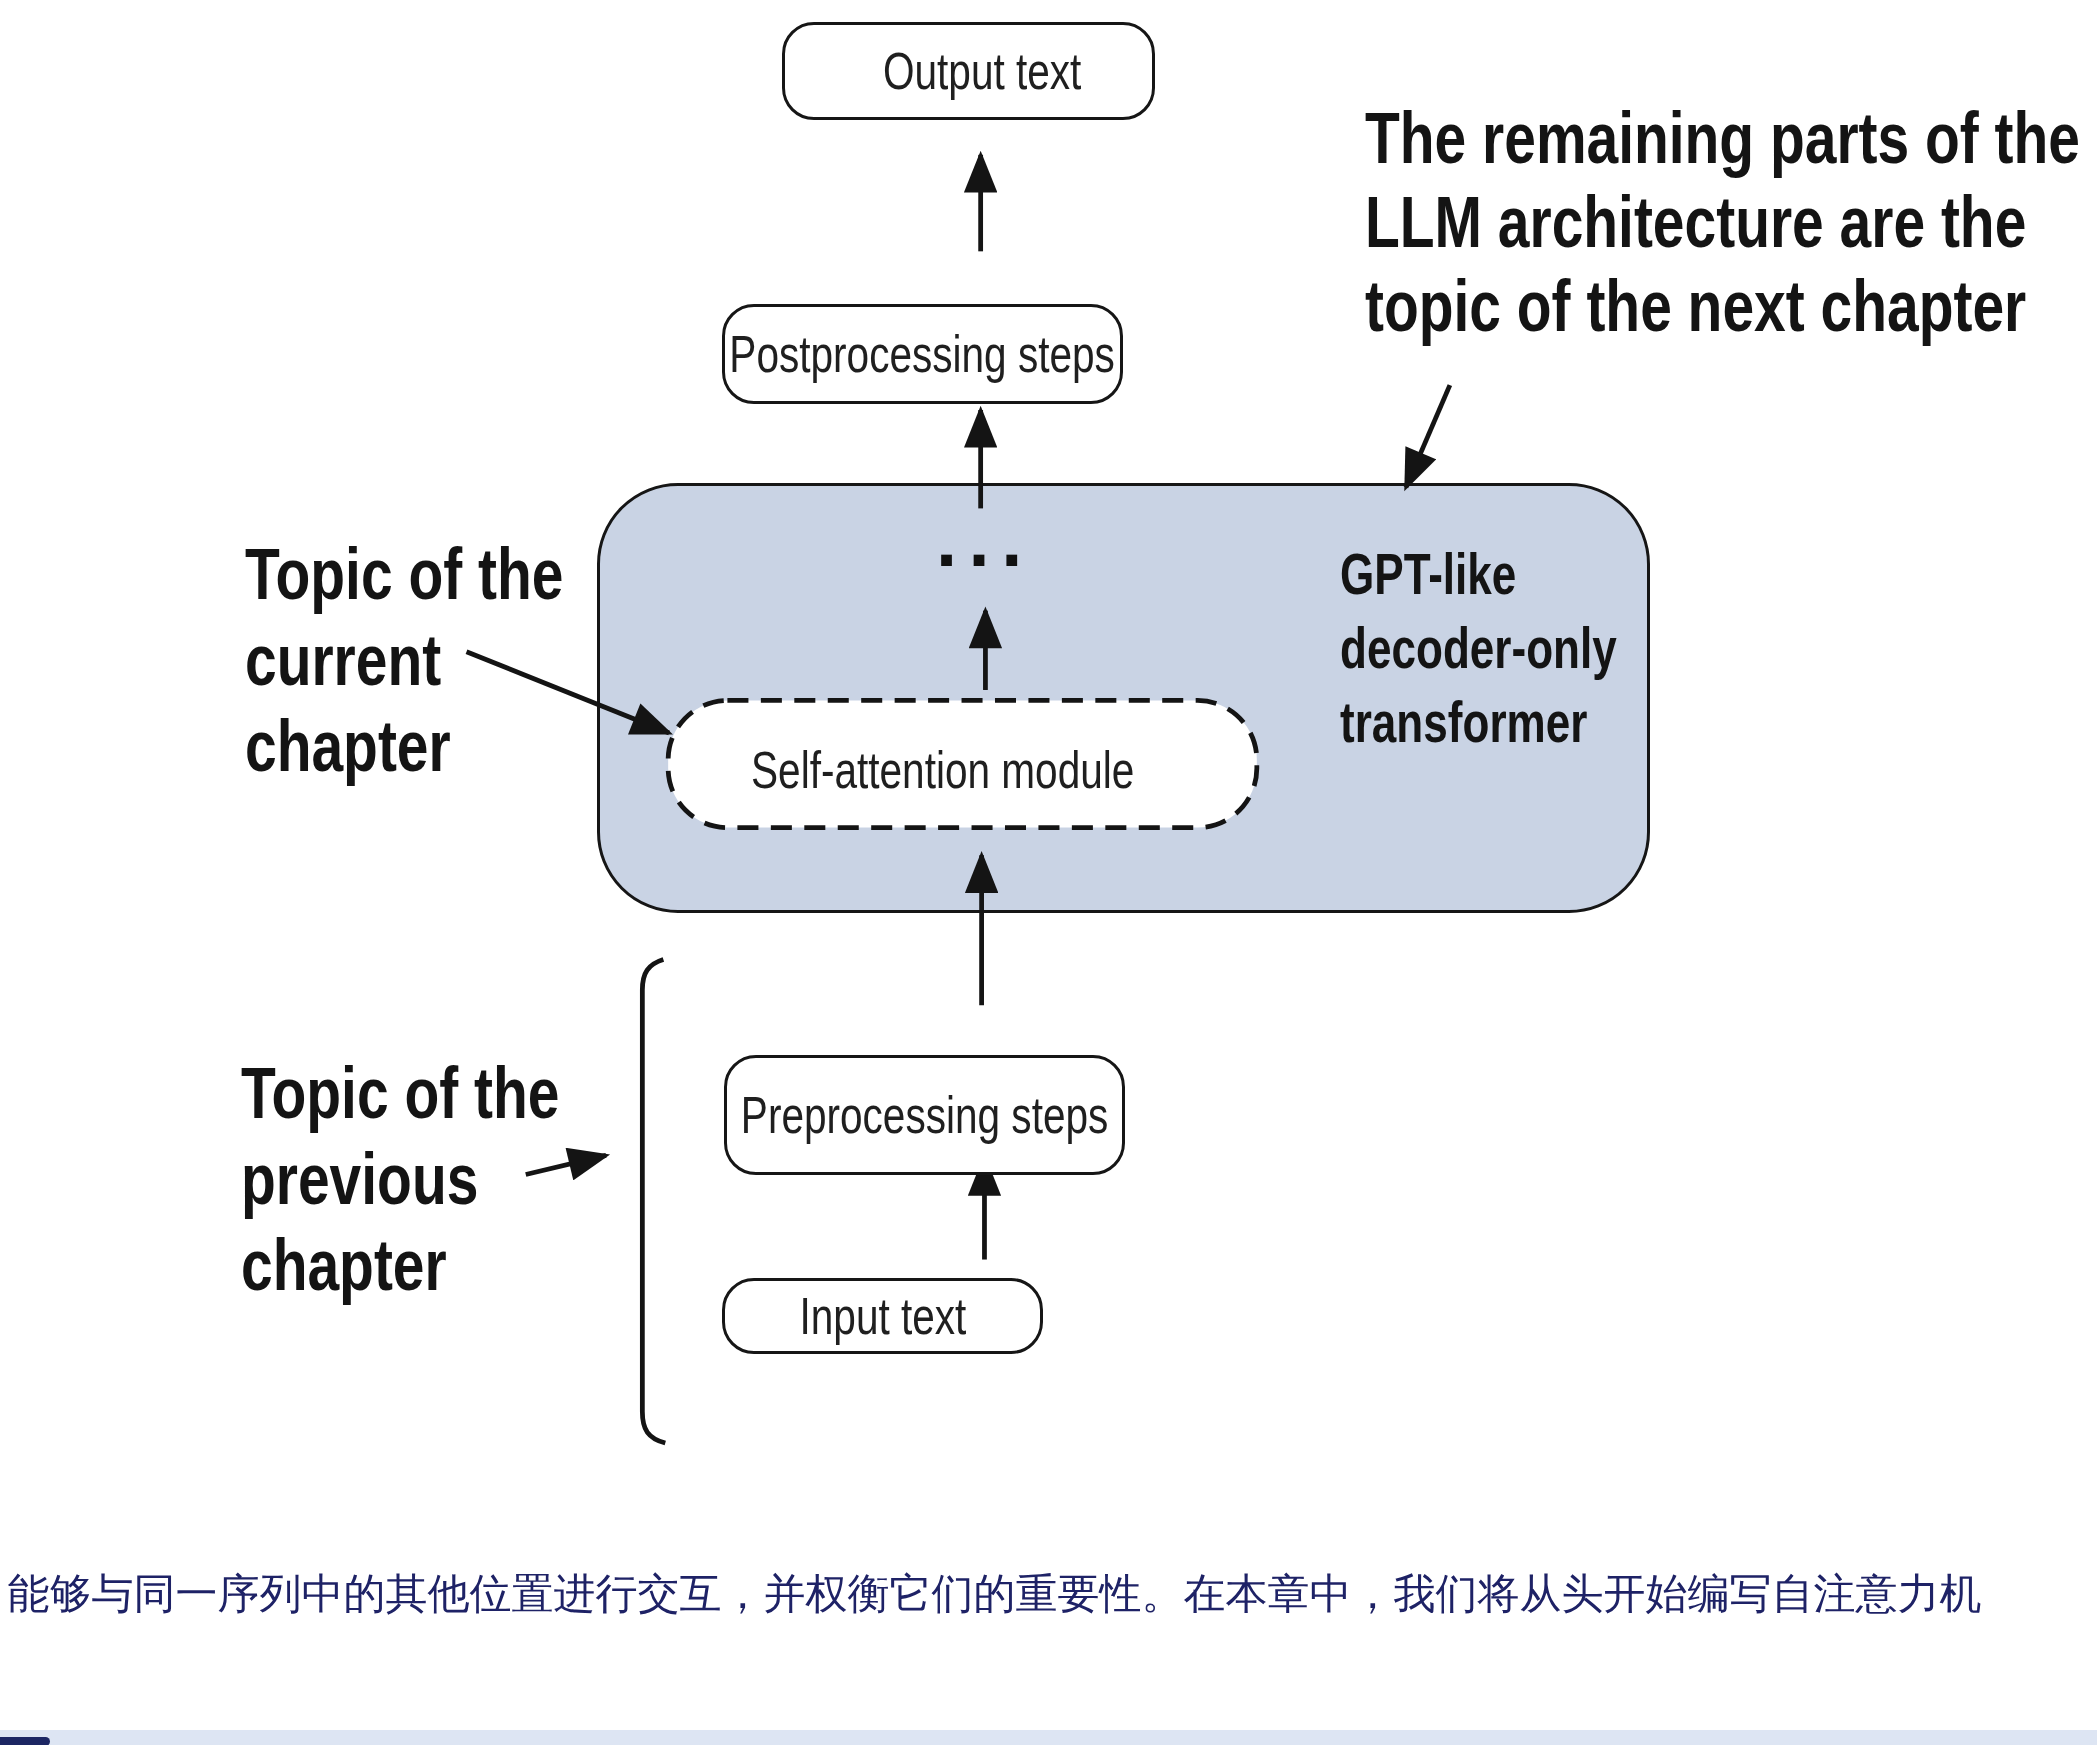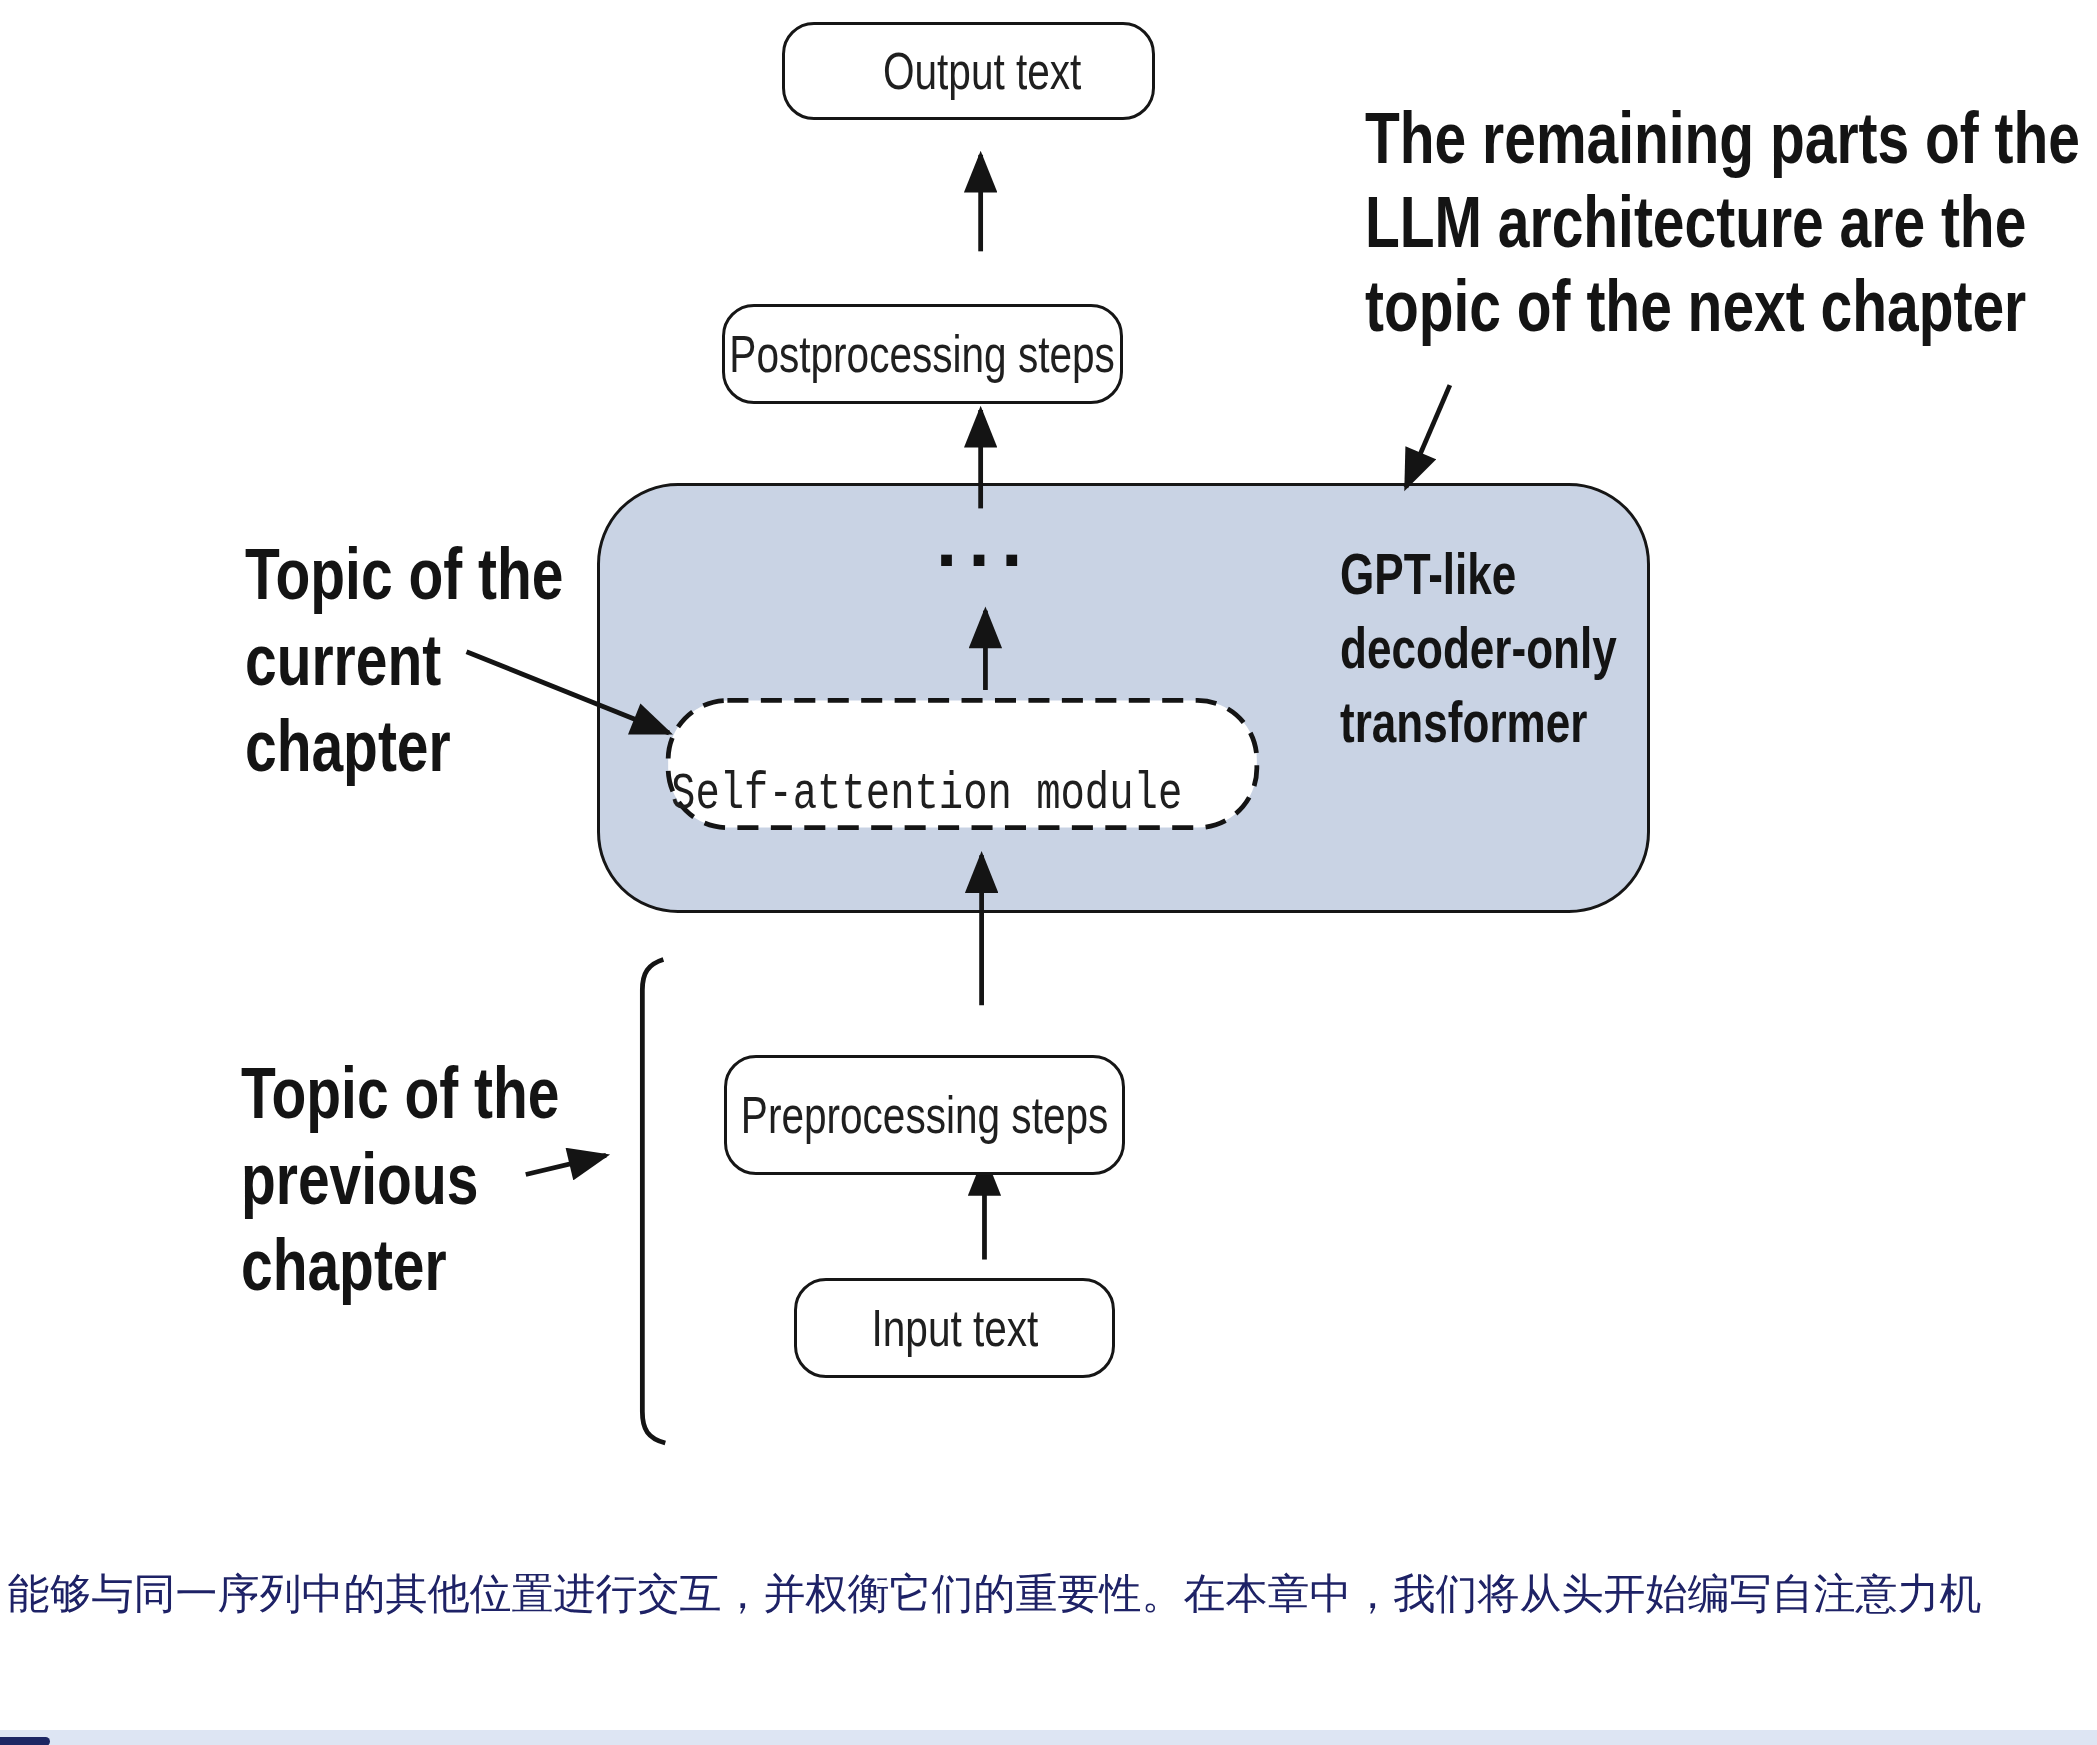--- a/index.html
+++ b/index.html
@@ -3,23 +3,23 @@
 <meta charset="utf-8">
 <style>
   * { margin:0; padding:0; box-sizing:border-box; }
   html,body { width:2097px; height:1745px; background:#ffffff; font-family:"Liberation Sans",sans-serif; position:relative; overflow:hidden; }
   .node { position:absolute; border:3.8px solid #161616; border-radius:32px; background:#fff; display:flex; align-items:center; justify-content:center; }
   .node .lbl { font-size:52px; color:#1f1f1f; white-space:nowrap; transform:scaleX(0.78); }
   #node-output { left:782px; top:22px; width:373px; height:98px; }
   #node-output .lbl { margin-left:27px; }
   #node-postprocessing { left:722px; top:272px; width:401px; height:100px;margin-top:32px; }
   #node-preprocessing { left:724px; top:1055px; width:401px; height:120px; }
-  #node-input { left:794px; top:1278px; width:321px; height:100px; }
+  #node-input { left:722px; top:1278px; width:321px; height:76px; }
   #container-box { position:absolute; left:597px; top:483px; width:1053px; height:430px; background:var(--container-fill,#c9d3e4); border:3.8px solid #161616; border-radius:81px; }
-  #node-self-attention { position:absolute; left:666px; top:729px; width:593px; height:131px; display:flex; align-items:center; justify-content:center;font-family:Liberation Mono, monospace; }
+  #node-self-attention { position:absolute; left:666px; top:704px; width:593px; height:131px; display:flex; align-items:center; justify-content:flex-end; }
   #node-self-attention .lbl { font-size:52px; color:#1f1f1f; white-space:nowrap; transform:scaleX(0.78); margin-right:71px; }
   #ellipsis { position:absolute; left:936px; top:502px; font-size:76px; font-weight:bold; letter-spacing:11.5px; color:#111; line-height:76px; }
   .ann { position:absolute; font-weight:bold; color:#141414; font-size:73px; line-height:86px; white-space:nowrap; transform:scaleX(0.78); transform-origin:0 0; }
   #ann-current { left:245px; top:531px; }
   #ann-previous { left:241px; top:1050px; }
   #ann-remaining { left:1365px; top:96px; line-height:84px; }
   #gpt-label { position:absolute; left:1340px; top:537px; font-weight:bold; font-size:58px; line-height:74px; color:#141414; white-space:nowrap; transform:scaleX(0.76); transform-origin:0 0; }
   svg.overlay { position:absolute; left:0; top:0; width:2097px; height:1745px; pointer-events:none; }
   .caption { position:absolute; left:7.6px; top:1566px; font-size:42px; line-height:56px; color:var(--caption-text,#1e2266); }
   #bottom-bar { position:absolute; left:0; top:1730px; width:2097px; height:15.3px; background:var(--bottom-bar,#dde5f3); }

